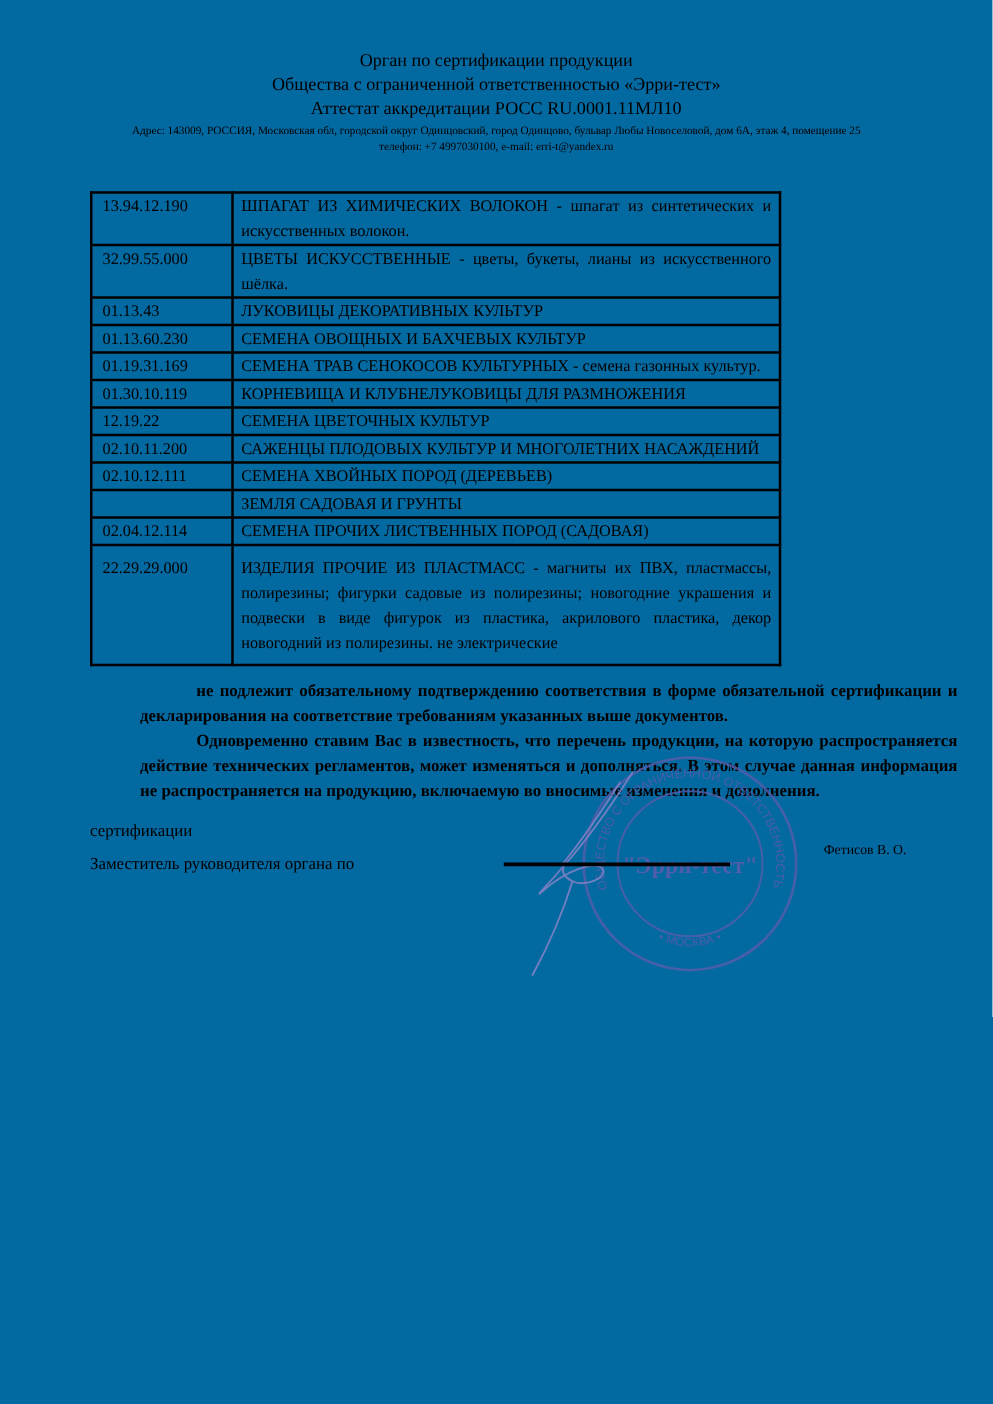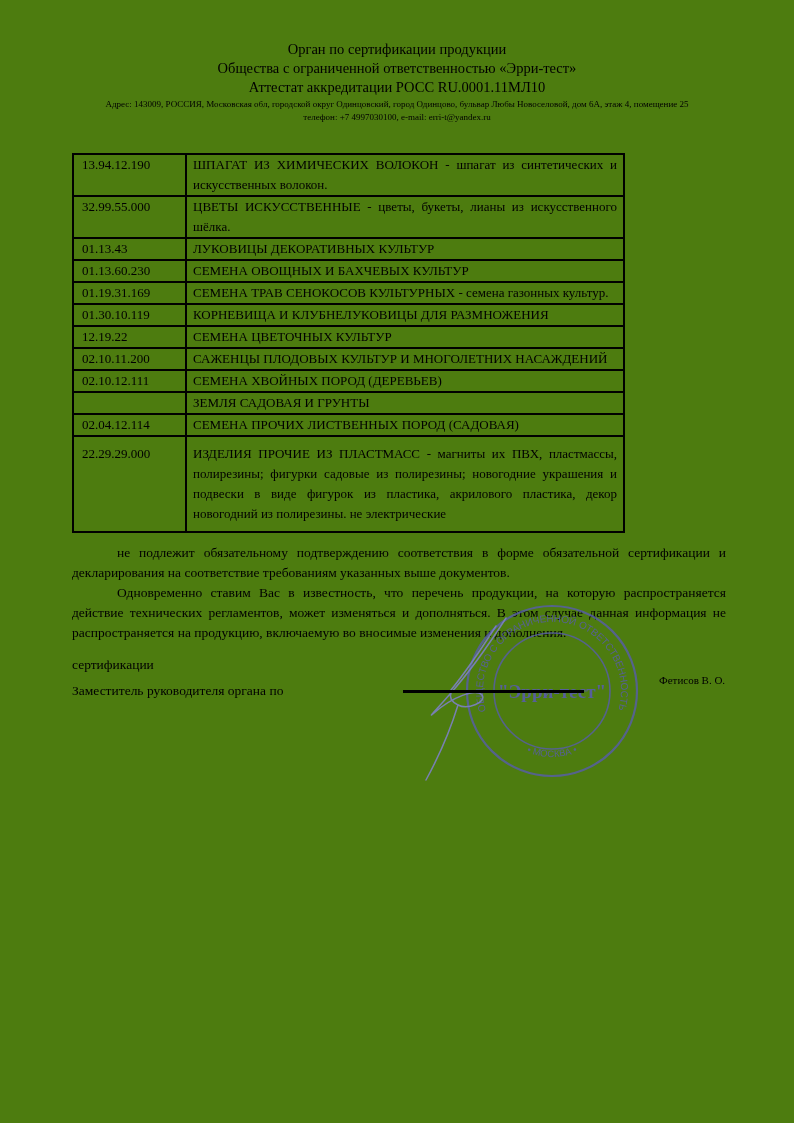--- a/index.html
+++ b/index.html
@@ -1,35 +1,35 @@
 <!DOCTYPE html>
 <html lang="ru"><head>
 <meta charset="utf-8">
 <style>
   * { margin:0; padding:0; box-sizing:border-box; }
   html, body { background:#ffffff; }
   .page {
-    position:relative; width:794px; height:1123px; background:#4d7c0f;
+    position:relative; width:794px; height:1123px; background:#0369a1;
     font-family:"Liberation Serif","DejaVu Serif",serif; color:#000;
     overflow:hidden;
   }
   .doc-header { padding-top:40px; text-align:center; }
   .h-line { font-size:14.5px; line-height:19px; }
   .h-addr { font-size:9px; line-height:11px; max-width:610px; margin:2px auto 0; }
 
   .product-table { border-collapse:collapse; margin:30px 0 0 72px; width:553px; table-layout:fixed; }
   .product-table td {
     border:2px solid #000; font-size:13px; line-height:20px;
     vertical-align:top; padding:0 6px;
   }
   .product-table td.code-cell { width:113px; padding-left:8px; white-space:nowrap; overflow:hidden; }
   .product-table td.desc-cell { text-align:justify; text-align-last:left; }
   .product-table tr.tall td { padding-top:7px; padding-bottom:7px; }
 
-  .paras { width:654px; margin:10px 0 0 72px; }
+  .paras { width:654px; margin:10px 0 0 112px;font-weight:bold; }
   .paras p { font-size:13.5px; line-height:20px; text-align:justify; text-indent:45px; }
 
   .sign-title { position:absolute; left:72px; top:652px; width:300px; font-size:13.5px; line-height:26px; }
   .sign-line  { position:absolute; left:403px; top:690px; width:181px; height:3px; background:#000; }
   .sign-name  { position:absolute; left:659px; top:674px; font-size:11px; }
   .stamp-svg  { position:absolute; left:462px; top:601px; }
   .sig-svg    { position:absolute; left:388px; top:596px; }
 </style>
 </head>
 <body>

